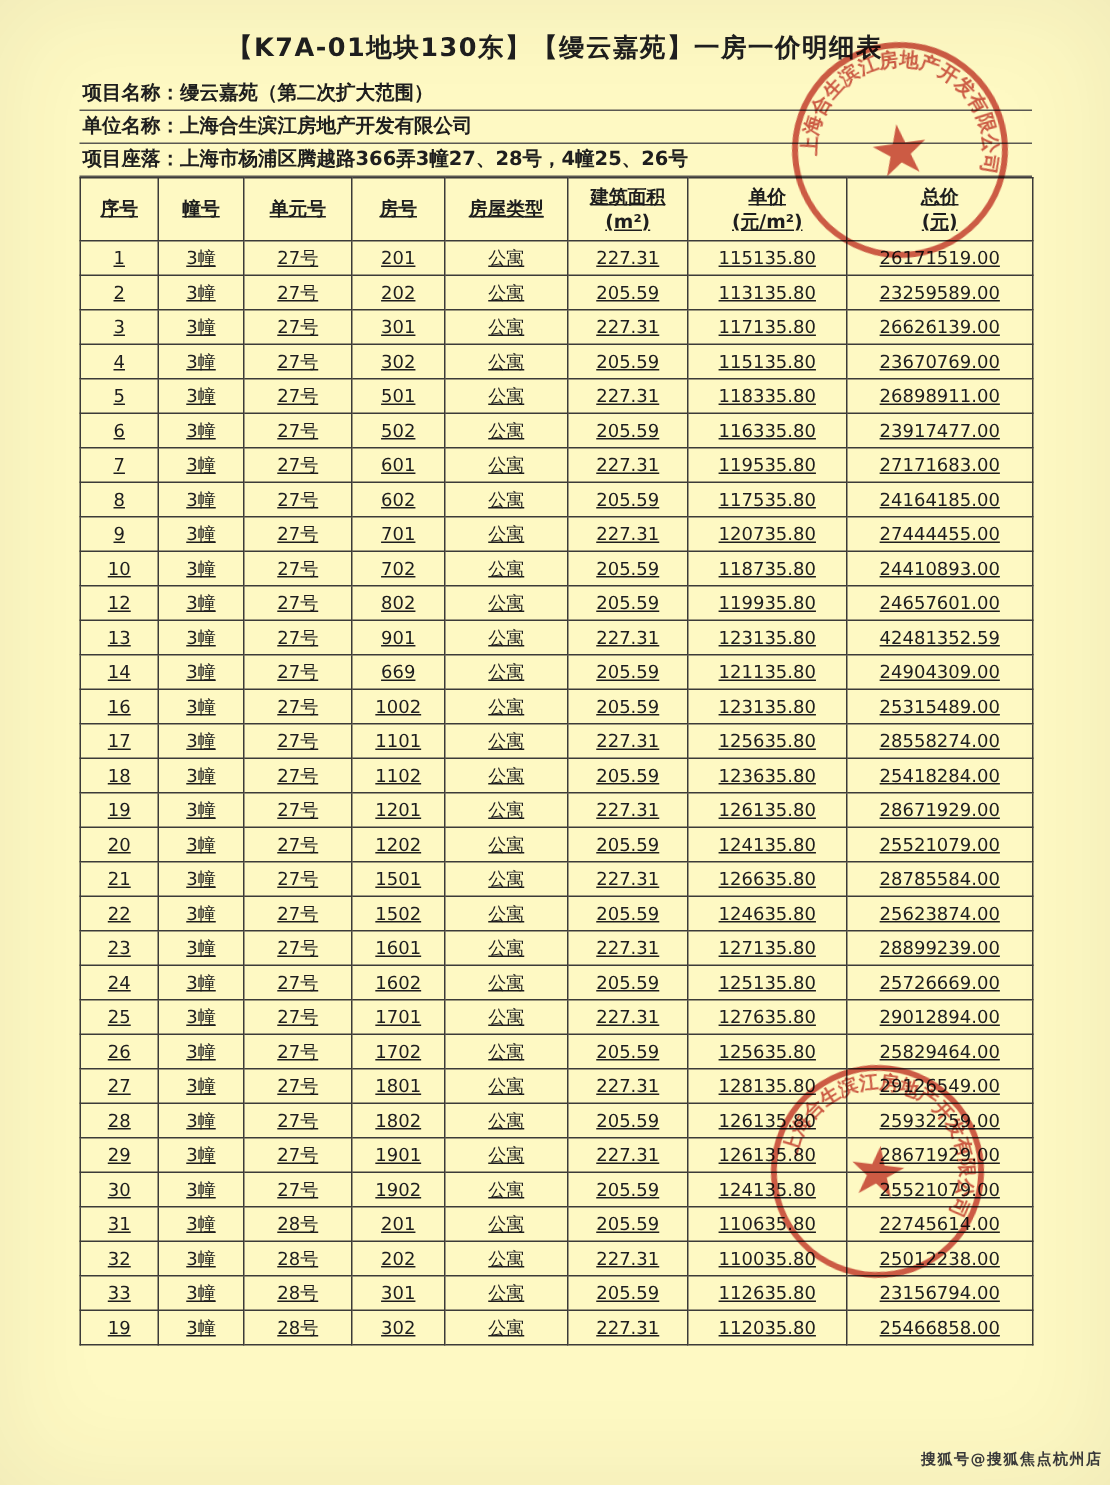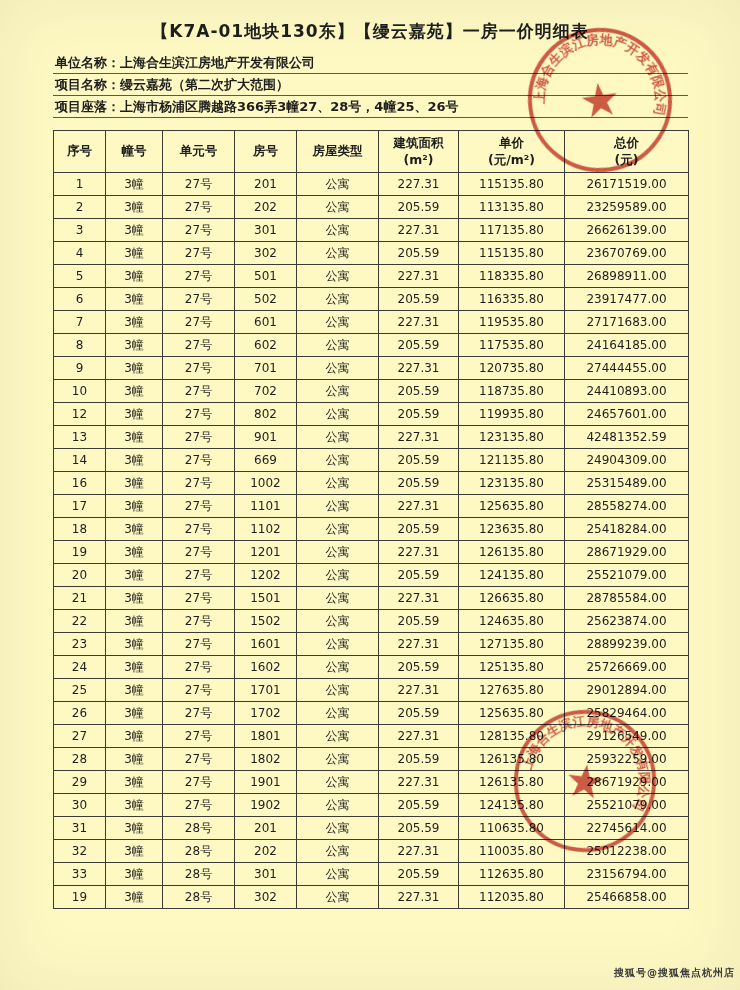--- a/index.html
+++ b/index.html
@@ -16,22 +16,22 @@
   .title {
     padding-top:20px; text-align:center;
     font-size:17px; font-weight:bold; letter-spacing:1px;
   }
   .info { margin:9px 0 0 53px; width:635px; }
   .info-row {
     font-size:13px; font-weight:bold; line-height:21px;
     border-bottom:1px solid #5a5852; padding-left:2px;
   }
   .price-table {
-    margin:12px 0 0 53px; width:635px;
-    border-collapse:collapse; table-layout:fixed;
+    margin:0 0 0 53px; width:635px;
+    border-collapse:collapse; table-layout:fixed;text-decoration:underline;
   }
   .price-table th, .price-table td {
     border:1px solid #3c3b38; text-align:center; vertical-align:middle; overflow:hidden;
   }
   .price-table th {
     height:42px; font-size:12.5px; font-weight:bold;
     white-space:pre-line; line-height:1.3;
   }
   .price-table td {
     height:22px; font-size:12px; line-height:22px; font-weight:500;
@@ -49,24 +49,24 @@
 </style>
 </head>
 <body>
 
 <div class="page">
 
   <div class="title">【K7A-01地块130东】【缦云嘉苑】一房一价明细表</div>
 
   <div class="info">
     <div class="info-row">
-      <span>单位名称：</span><span>上海合生滨江房地产开发有限公司</span>
+      <span>项目名称：</span><span>缦云嘉苑（第二次扩大范围）</span>
     </div>
     <div class="info-row">
-      <span>项目名称：</span><span>缦云嘉苑（第二次扩大范围）</span>
+      <span>单位名称：</span><span>上海合生滨江房地产开发有限公司</span>
     </div>
     <div class="info-row">
       <span>项目座落：</span><span>上海市杨浦区腾越路366弄3幢27、28号，4幢25、26号</span>
     </div>
   </div>
 
   <table class="price-table">
     <colgroup>
       <col style="width:52px">
         <col style="width:57px">

